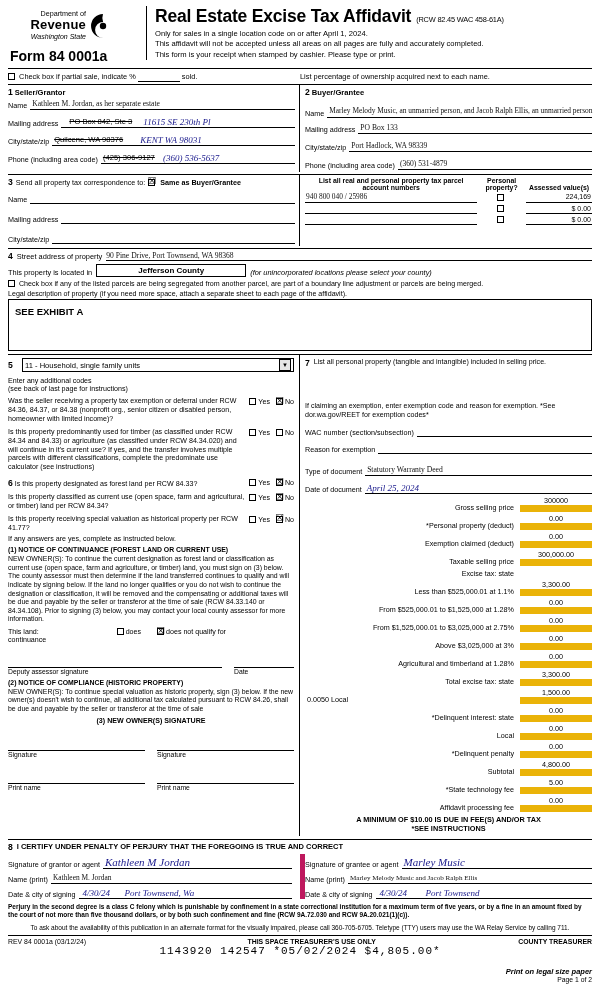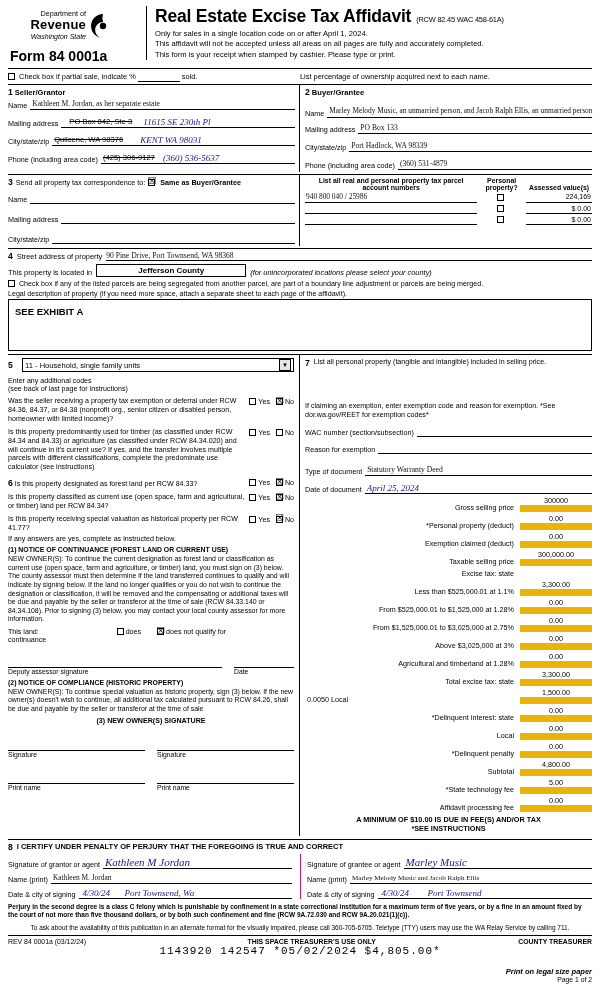--- a/index.html
+++ b/index.html
@@ -85,21 +85,21 @@
   .sigline { border-bottom: 1px solid #000; height: 12px; }
   .sigrow { display: flex; gap: 12px; margin-top: 8px; }
   .sigrow > div { flex: 1; }
   .small { font-size: 6.8px; }
 
   
   .sec8 { border: 1px solid #000; border-width: 1px 0 0 0; margin-top: 3px; }
   .s8head { font-weight: bold; font-size: 7.5px; display:flex; gap:4px; }
   .s8cols { display: flex; }
   .s8c { width: 50%; padding-right: 8px; }
-  .s8c:last-child { padding-right: 0; padding-left: 6px; border-left: 1px solid #be185d;}
+  .s8c:last-child { padding-right: 0; border-left: 5px solid #be185d;}
   .perj { font-size: 6.5px; line-height: 1.3; margin-top: 4px; text-align: left; }
   .footrow { display: flex; font-size: 6.9px; border-top: 1px solid #000; margin-top: 3px; padding-top: 2px; }
   .footrow > div:nth-child(1) { width: 30%; }
   .footrow > div:nth-child(2) { width: 44%; text-align: center; font-weight: bold;}
   .footrow > div:nth-child(3) { width: 26%; text-align: right; font-weight: bold;}
   .barcode { font-family: "Liberation Mono", monospace; font-size: 11px; letter-spacing: 1px; text-align:center;}
   .printnote { text-align: right; font-style: italic; font-weight: bold; font-size: 7.5px; margin-top: 10px; }
   .pageof { text-align: right; font-size: 6.8px; }
 </style>
 </head>

